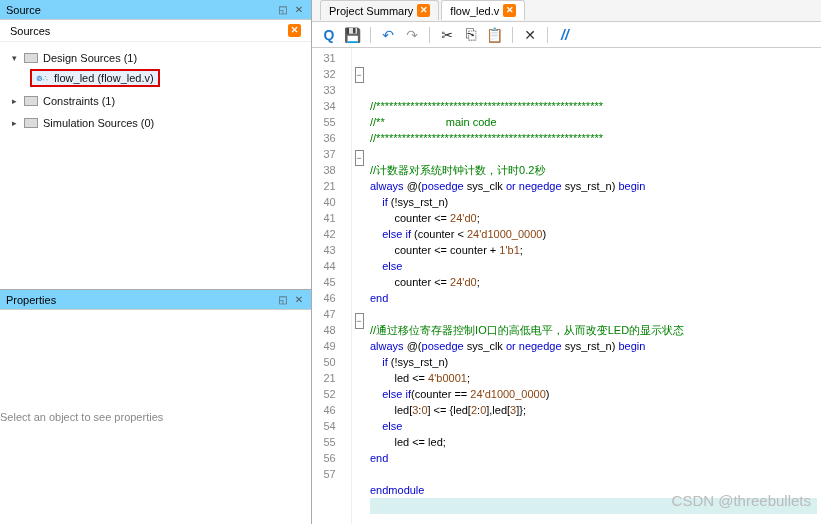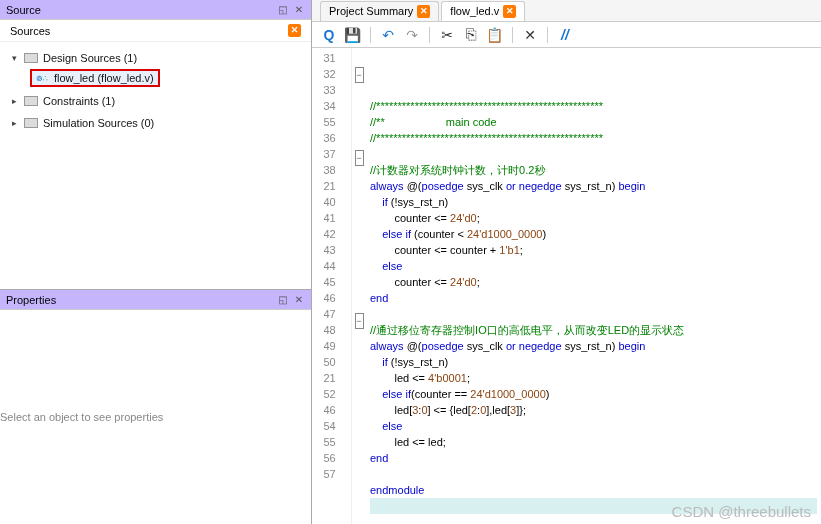--- a/index.html
+++ b/index.html
@@ -1,58 +1,58 @@
 <!DOCTYPE html>
 <html><head>
 <meta charset="utf-8">
 <style>
 * { margin:0; padding:0; box-sizing:border-box; font-family: Tahoma, sans-serif; font-size:11px; }
 body { background:#fff; width:821px; height:524px; display:flex; overflow:hidden; }
 .left-panel { width:312px; display:flex; flex-direction:column; border-right:1px solid #aaa; }
-.panel-header { background:#c4b5fd; border-bottom:1px solid #ccc; padding:3px 6px; display:flex; align-items:center; justify-content:space-between; height:20px; }
+.panel-header { background:#7dd3fc; border-bottom:1px solid #ccc; padding:3px 6px; display:flex; align-items:center; justify-content:space-between; height:20px; }
 .panel-ctrls { display:flex; gap:4px; }
 .ctrl-icon { width:12px; height:12px; display:inline-flex; align-items:center; justify-content:center; color:#555; cursor:pointer; font-size:10px; }
 .sub-header { background:#fff; border-bottom:1px solid #eee; padding:3px 10px; display:flex; align-items:center; height:22px;justify-content:space-between; }
 .close-x { display:inline-block; width:13px; height:13px; background:#ff7b00; color:#fff; font-size:9px; line-height:13px; text-align:center; border-radius:2px; margin-left:4px; font-weight:bold; }
 .tree { padding:8px 6px; flex:1; background:#fff; }
 .tree-row { display:flex; align-items:center; padding:2px 0 2px 6px; cursor:pointer; }
 .tree-row .exp { width:12px; color:#444; font-size:9px; }
 .folder-icon { width:14px; height:10px; background:#dcdcdc; border:1px solid #999; margin-right:5px; display:inline-block; }
 .tree-label { color:#111; }
 .tree-child { margin-left:24px; margin-top:3px; margin-bottom:3px; }
 .selected-file { border:2px solid #d00; padding:1px 4px; display:inline-flex; align-items:center; background:#e8f0fb; }
 .vi-icon { width:14px; height:12px; margin-right:4px; display:inline-flex; align-items:center; }
 .vi-icon span:first-child { color:#0066cc; font-size:8px; }
 .vi-icon span:last-child { color:#2a7; font-size:8px; }
 .hier-tabs { display:flex; border-top:1px solid #ccc; height:22px; }
 .hier-tab { padding:3px 10px; background:#f5f5f5; border-right:1px solid #ccc; cursor:pointer; }
 .hier-tab.active { background:#fff; }
 .properties { flex-shrink:0; border-top:1px solid #aaa; display:flex; flex-direction:column; height:235px; }
 .prop-body { flex:1; display:flex; align-items:center; justify-content:flex-start; color:#888; font-size:11px; }
 .right-panel { flex:1; display:flex; flex-direction:column; }
-.tabs-bar { display:flex; height:22px; border-bottom:1px solid #ccc; background:#f5f5f5; align-items:center; }
+.tabs-bar { display:flex; height:22px; border-bottom:1px solid #ccc; background:#f5f5f5; align-items:flex-start; }
 .file-tab { padding:3px 8px; background:#f5f5f5; border:1px solid #ccc; border-bottom:none; margin-right:2px; display:flex; align-items:center; cursor:pointer; border-radius:3px 3px 0 0; }
 .file-tab.active { background:#fff; }
 .toolbar { display:flex; gap:6px; padding:4px 8px; border-bottom:1px solid #ccc; height:26px; align-items:center; }
 .tb-btn { width:18px; height:18px; display:flex; align-items:center; justify-content:center; cursor:pointer; color:#333; font-size:14px; }
 .tb-sep { width:1px; height:16px; background:#ccc; margin:0 2px; }
 .editor { display:flex; flex:1; font-family: Consolas, monospace; font-size:12px; overflow:hidden; }
 .gutter { background:#fff; padding:2px 0; text-align:center; color:#888; border-right:1px solid #eee; min-width:40px; }
 .gutter div { padding:0 8px 0 4px; height:16px; line-height:16px; }
 .fold-col { width:14px; background:#fff; }
 .fold-col div { height:16px; line-height:14px; text-align:center; color:#666; font-size:9px; }
 .fold-box { border:1px solid #888; width:9px; height:9px; margin:3px auto; line-height:7px; font-size:9px; }
 .code { flex:1; padding:2px 4px; white-space:pre; line-height:16px; position:relative; }
 .code-line { height:16px; }
 .c-green { color:#008000; }
 .c-blue { color:#0000cd; }
 .c-brown { color:#8b4513; }
 .c-black { color:#000; }
 .hl-line { background:#d8f0f0; display:block; width:100%; }
-.watermark { position:absolute; right:10px; bottom:4px; color:#bbb; font-size:15px; font-family:sans-serif; }
+.watermark { position:absolute; right:10px; bottom:15px; color:#bbb; font-size:15px; font-family:sans-serif; }
 </style>
 </head>
 <body>
 
 <div class="left-panel">
   <div class="panel-header">
     <span>Source</span>
     <div class="panel-ctrls">
       <span class="ctrl-icon">◱</span>
       <span class="ctrl-icon">✕</span>

